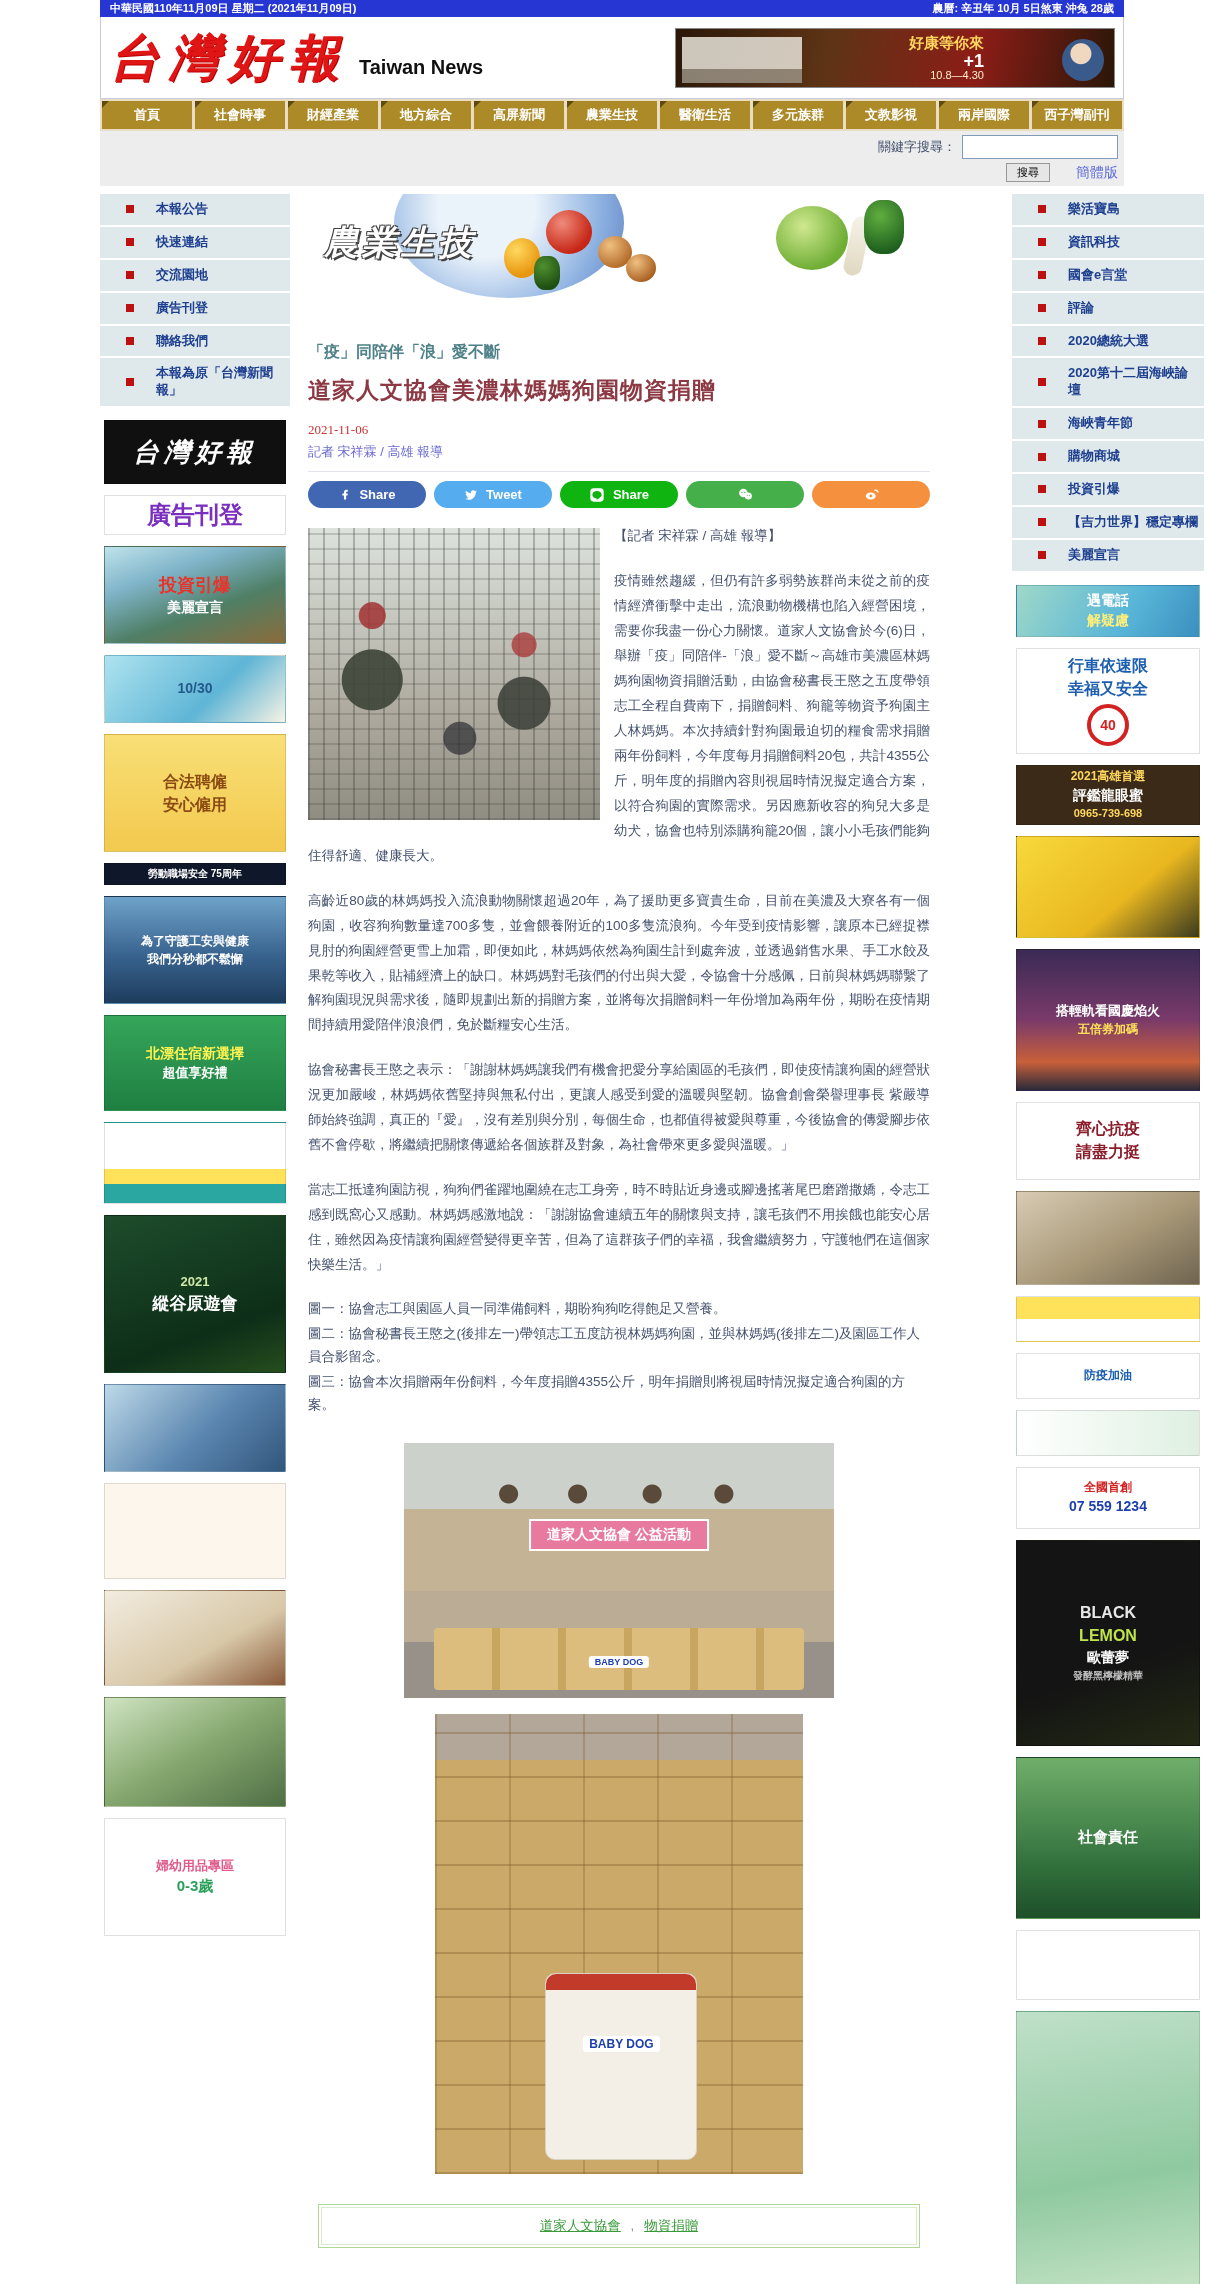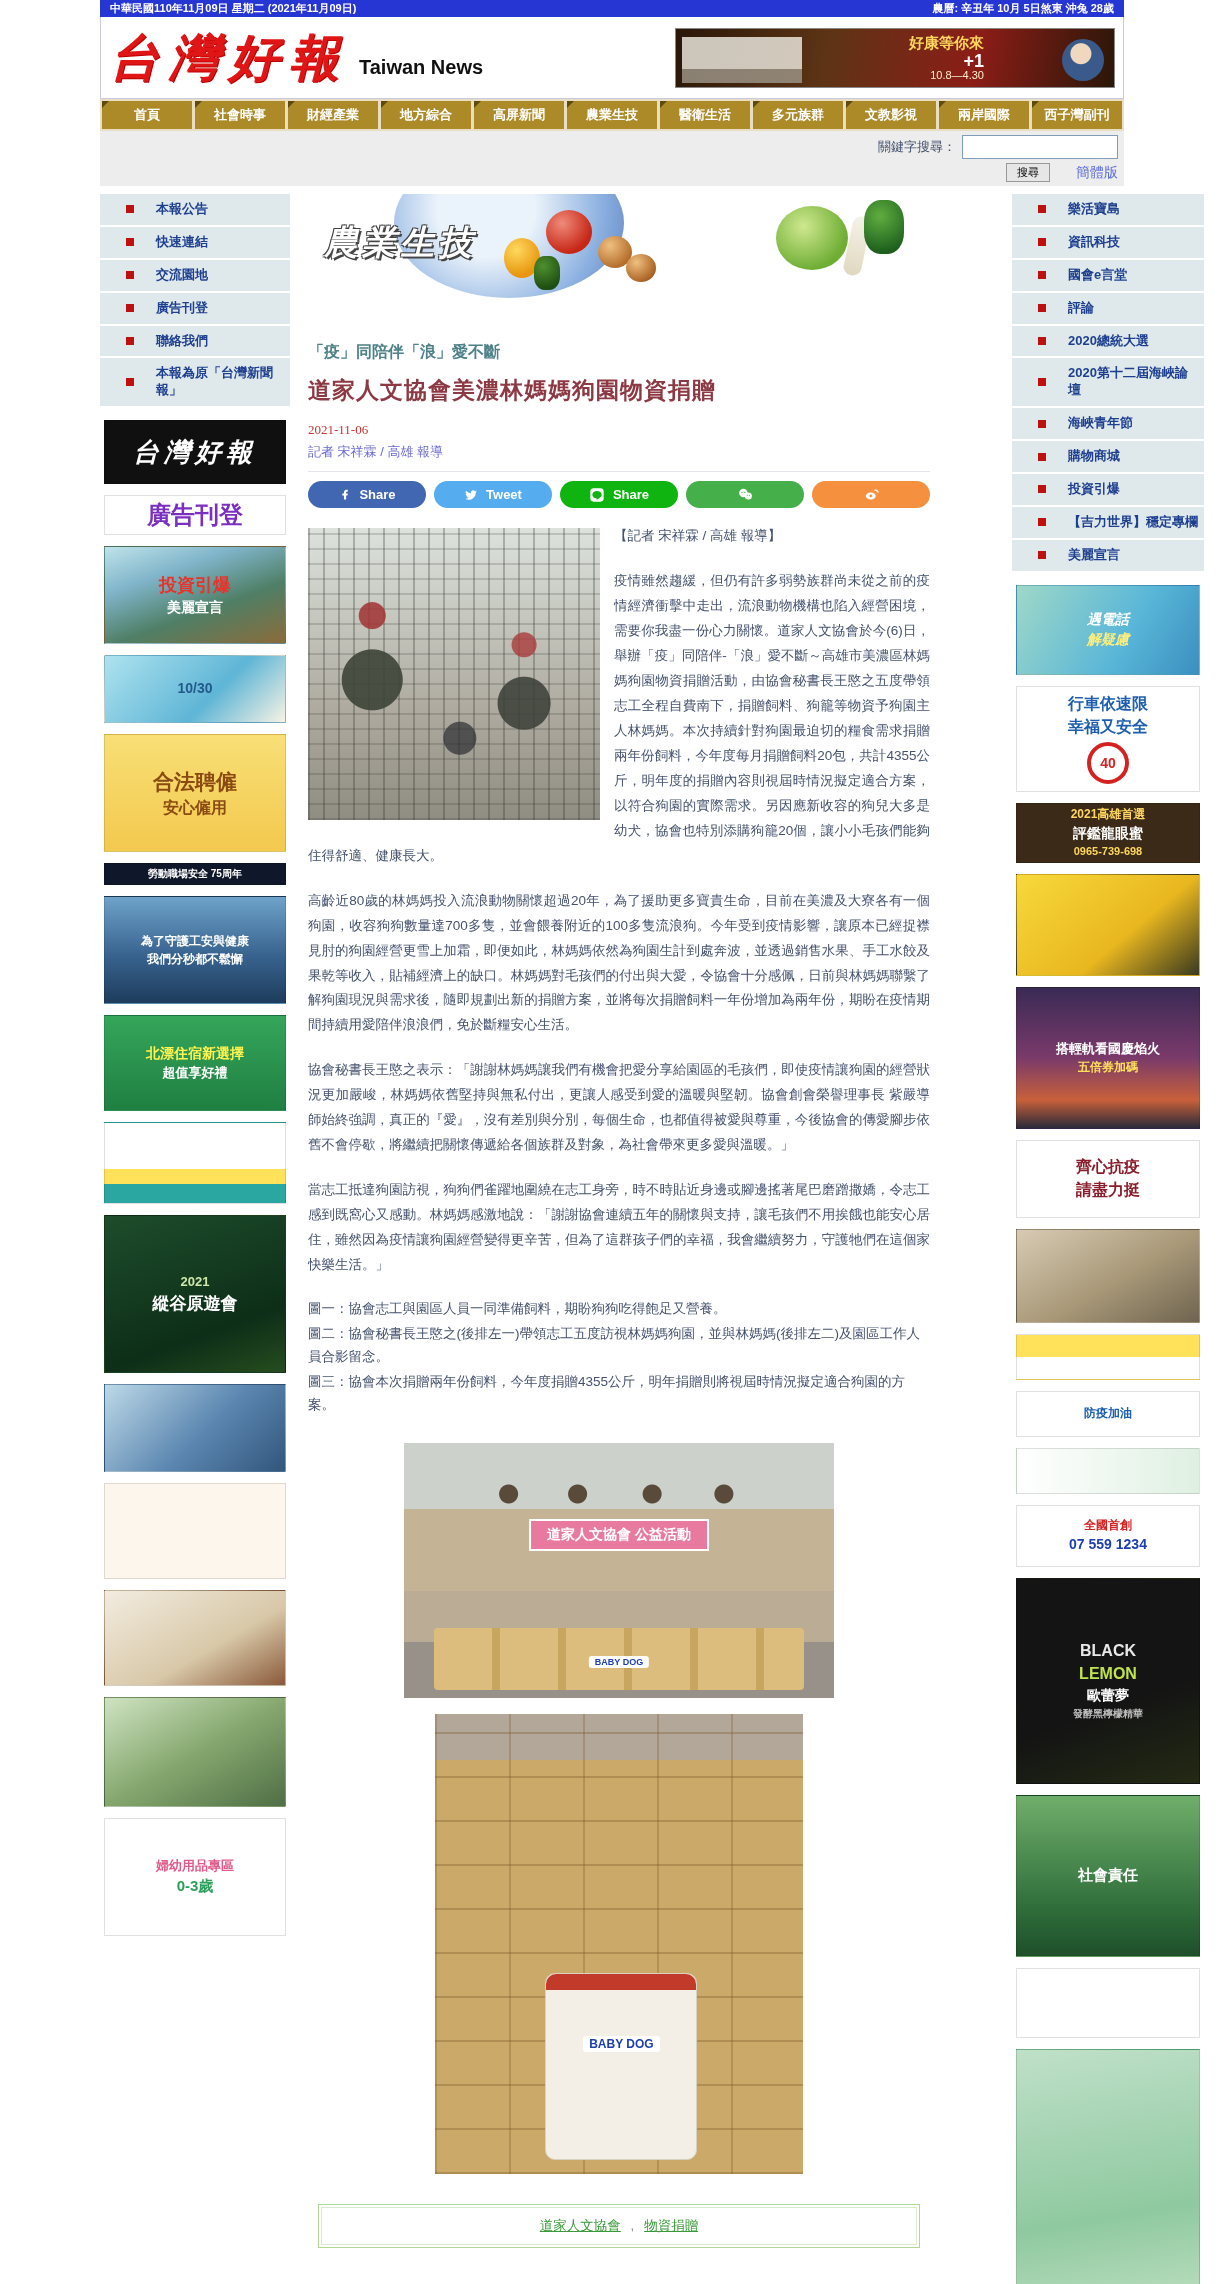--- a/index.html
+++ b/index.html
@@ -209,21 +209,21 @@
             <div class="ad-line" style="color: rgb(123, 47, 190); font-size: 24px;">廣告刊登</div>
           </div>
           <div class="ad" style="height: 98px; background: linear-gradient(160deg, rgb(191, 227, 234) 0%, rgb(127, 180, 201) 30%, rgb(79, 127, 102) 62%, rgb(138, 107, 58) 100%);">
             <div class="ad-line" style="color: rgb(232, 51, 42); font-size: 18px;">投資引爆</div>
             <div class="ad-line" style="color: rgb(255, 255, 255); font-size: 14px;">美麗宣言</div>
           </div>
           <div class="ad" style="height: 68px; background: linear-gradient(135deg, rgb(174, 227, 239), rgb(95, 181, 214) 60%, rgb(247, 243, 228));">
             <div class="ad-line" style="color: rgb(35, 90, 140); font-size: 14px;">10/30</div>
           </div>
           <div class="ad" style="height: 118px; background: linear-gradient(rgb(248, 223, 118), rgb(243, 201, 78));">
-            <div class="ad-line" style="color: rgb(138, 74, 18); font-size: 21px;">合法聘僱</div>
+            <div class="ad-line" style="color: rgb(138, 74, 18); font-size: 16px;">合法聘僱</div>
             <div class="ad-line" style="color: rgb(138, 74, 18); font-size: 16px;">安心僱用</div>
           </div>
           <div class="ad" style="height: 22px; background: #0f172a;">
             <div class="ad-line" style="color: rgb(255, 255, 255); font-size: 10px;">勞動職場安全 75周年</div>
           </div>
           <div class="ad" style="height: 108px; background: linear-gradient(rgb(111, 163, 201) 0%, rgb(56, 99, 143) 55%, rgb(30, 60, 92) 100%);">
             <div class="ad-line" style="color: rgb(255, 255, 255); font-size: 12px;">為了守護工安與健康</div>
             <div class="ad-line" style="color: rgb(255, 255, 255); font-size: 12px;">我們分秒都不鬆懈</div>
           </div>
           <div class="ad" style="height: 96px; background: linear-gradient(rgb(53, 166, 90), rgb(31, 127, 66));">
@@ -395,21 +395,21 @@
           <div class="menu-item">
             <span class="bullet"></span>
             <span>【吉力世界】穩定專欄</span>
           </div>
           <div class="menu-item">
             <span class="bullet"></span>
             <span>美麗宣言</span>
           </div>
         </nav>
       <div class="ads">
-          <div class="ad" style="height: 90px; background: linear-gradient(120deg, rgb(159, 216, 200), rgb(89, 182, 216) 60%, rgb(58, 143, 191)); font-style: italic;">
+          <div class="ad" style="height: 52px; background: linear-gradient(120deg, rgb(159, 216, 200), rgb(89, 182, 216) 60%, rgb(58, 143, 191));">
             <div class="ad-line" style="color: rgb(255, 255, 255); font-size: 14px;">遇電話</div>
             <div class="ad-line" style="color: rgb(255, 239, 122); font-size: 14px;">解疑慮</div>
           </div>
           <div class="ad" style="height: 106px; background: rgb(255, 255, 255);">
             <div class="ad-line" style="color: rgb(29, 95, 174); font-size: 16px;">行車依速限</div>
             <div class="ad-line" style="color: rgb(29, 95, 174); font-size: 16px;">幸福又安全</div>
             <div class="ad-badge" style="color: rgb(211, 34, 34); font-size: 14px;">40</div>
           </div>
           <div class="ad" style="height: 60px; background: rgb(59, 42, 23);">
             <div class="ad-line" style="color: rgb(255, 215, 94); font-size: 12px;">2021高雄首選</div>

